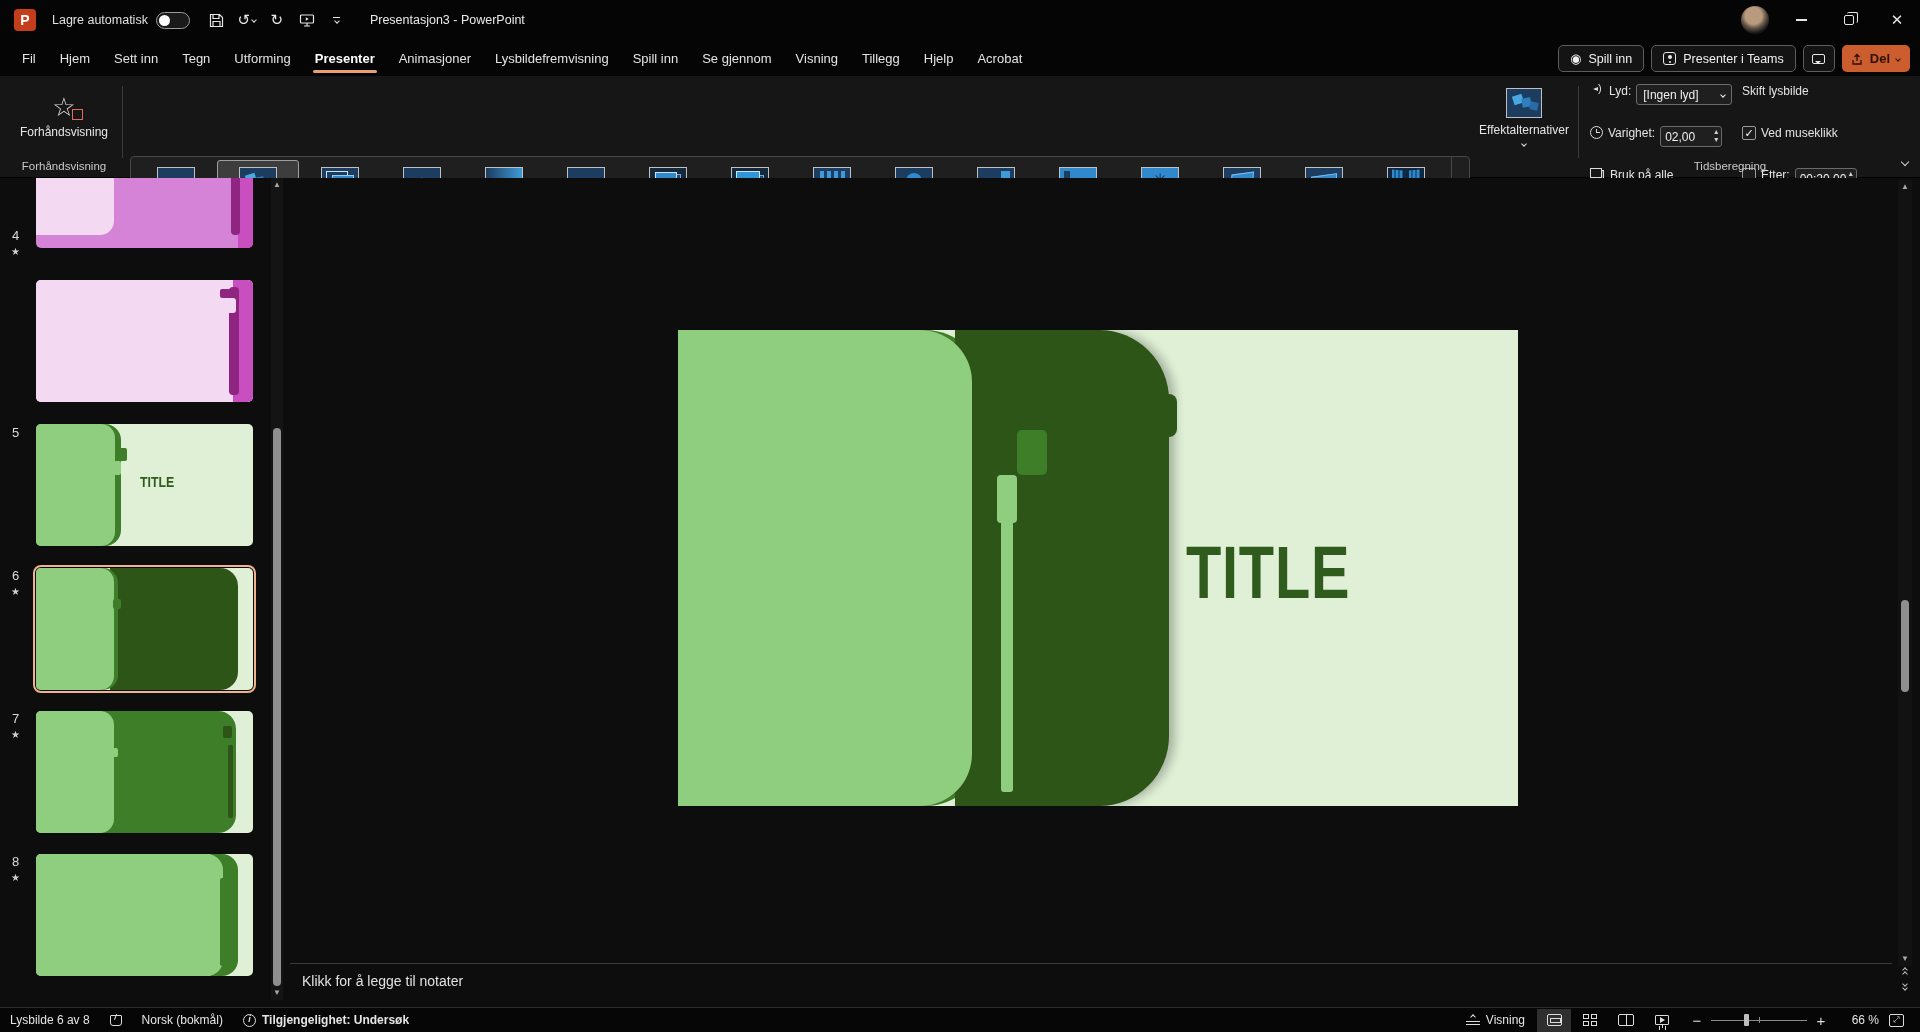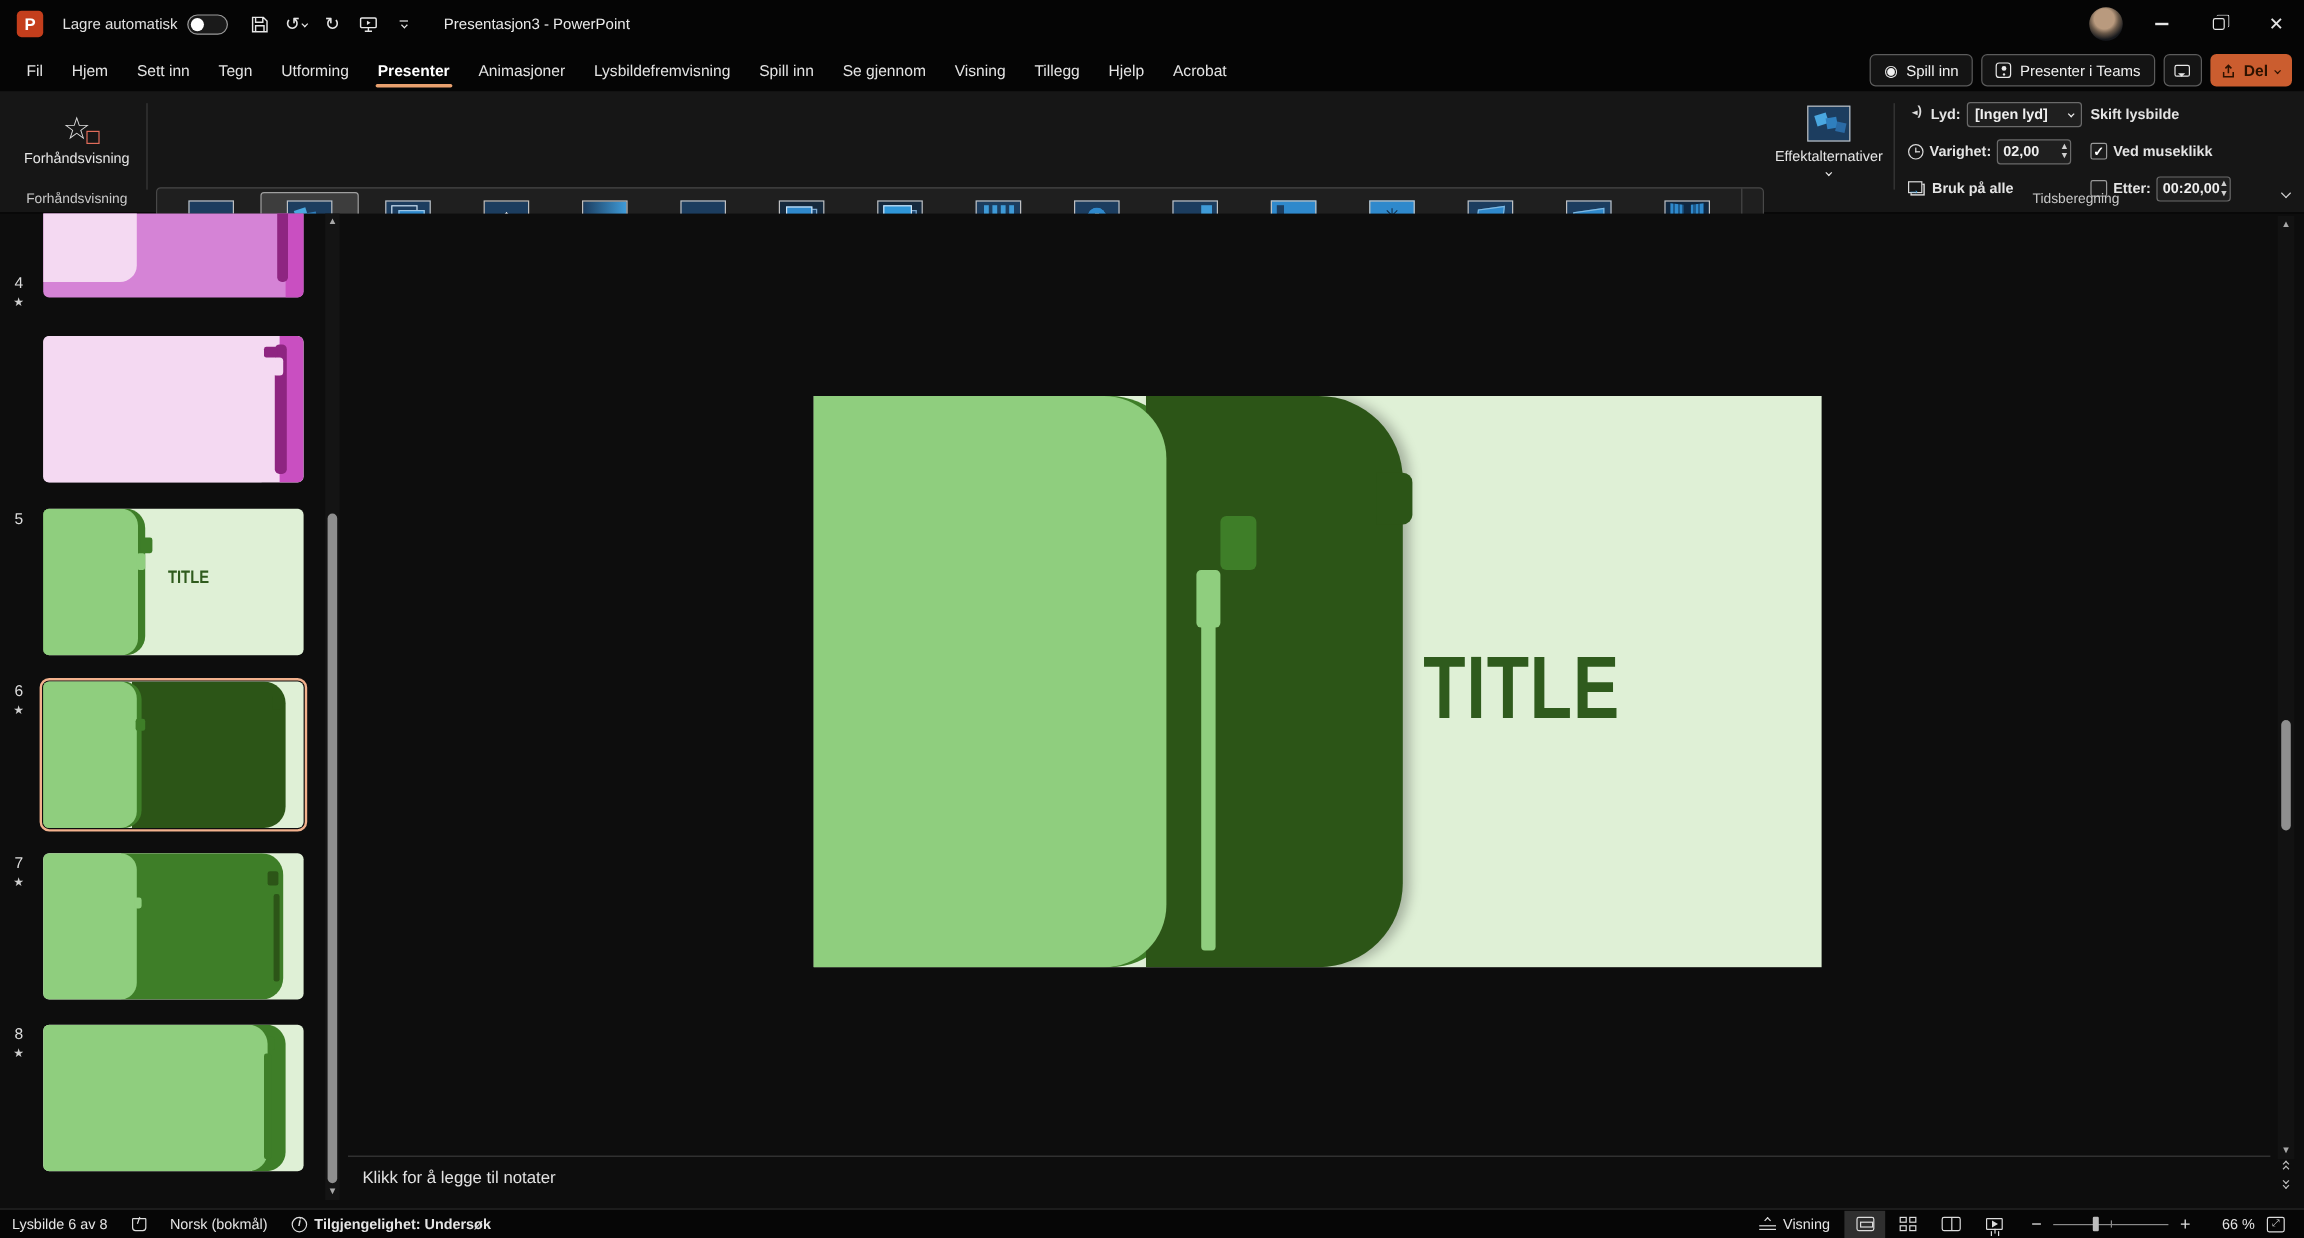--- a/index.html
+++ b/index.html
@@ -97,21 +97,21 @@
   .t-gardiner .cu { position:absolute; top:2px; bottom:2px; width:11px; background:repeating-linear-gradient(90deg,#2f89cc 0 2px,#1c5a8c 2px 4px); }
   .t-gardiner .cl { left:4px; transform:skewY(6deg); }
   .t-gardiner .cr { right:4px; transform:skewY(-6deg); }
   .more-strip { width:24px; border-left:1px solid #484848; display:flex; flex-direction:column; align-items:center; justify-content:center; gap:4px; color:#d8d8d8; }
   .more-strip .line { width:8px; height:1.4px; background:#d8d8d8; }
 
   .effect-btn { position:absolute; left:1478px; top:8px; width:92px; height:84px; display:flex; flex-direction:column; align-items:center; gap:5px; padding-top:4px; }
   .effect-btn .lbl { font-size:12px; color:#e6e6e6; white-space:nowrap; }
 
   .timing { position:absolute; left:1590px; top:8px; }
-  .t-row { display:flex; align-items:center; gap:5px; font-size:12px; color:#e4e4e4; height:22px; margin-bottom:9px; white-space:nowrap;font-weight:bold; }
+  .t-row { display:flex; gap:5px; font-size:12px; color:#e4e4e4; height:22px; margin-bottom:20px; white-space:nowrap; }
   .combo { width:96px; height:21px; background:#1f1f1f; border:1px solid #6a6a6a; border-radius:3px; display:flex; align-items:center; justify-content:space-between; padding:0 6px; font-size:12px; color:#efefef; }
   .spin { width:62px; height:21px; background:#1f1f1f; border:1px solid #6a6a6a; border-radius:3px; display:flex; align-items:center; padding:0 4px; font-size:12px; color:#efefef; position:relative; }
   .spin .arrows { position:absolute; right:3px; top:1px; display:flex; flex-direction:column; line-height:8px; font-size:8px; color:#cfcfcf; }
   .adv { position:absolute; left:1742px; top:8px; }
   .cbx { width:14px; height:14px; border:1px solid #9a9a9a; border-radius:2px; background:#1b1b1b; display:flex; align-items:center; justify-content:center; font-size:11px; color:#fff; }
   .speaker { width:14px; height:12px; position:relative; }
   .speaker:before { content:""; position:absolute; left:0; top:3px; border:3px solid transparent; border-right:5px solid #dcdcdc; border-top-width:2px; border-bottom-width:2px; }
   .speaker:after { content:")"; position:absolute; left:8px; top:-2px; color:#dcdcdc; font-size:11px; }
   .clock { width:13px; height:13px; border:1.3px solid #dcdcdc; border-radius:50%; position:relative; }
   .clock:before { content:""; position:absolute; left:5px; top:2px; width:1.3px; height:4px; background:#dcdcdc; }

